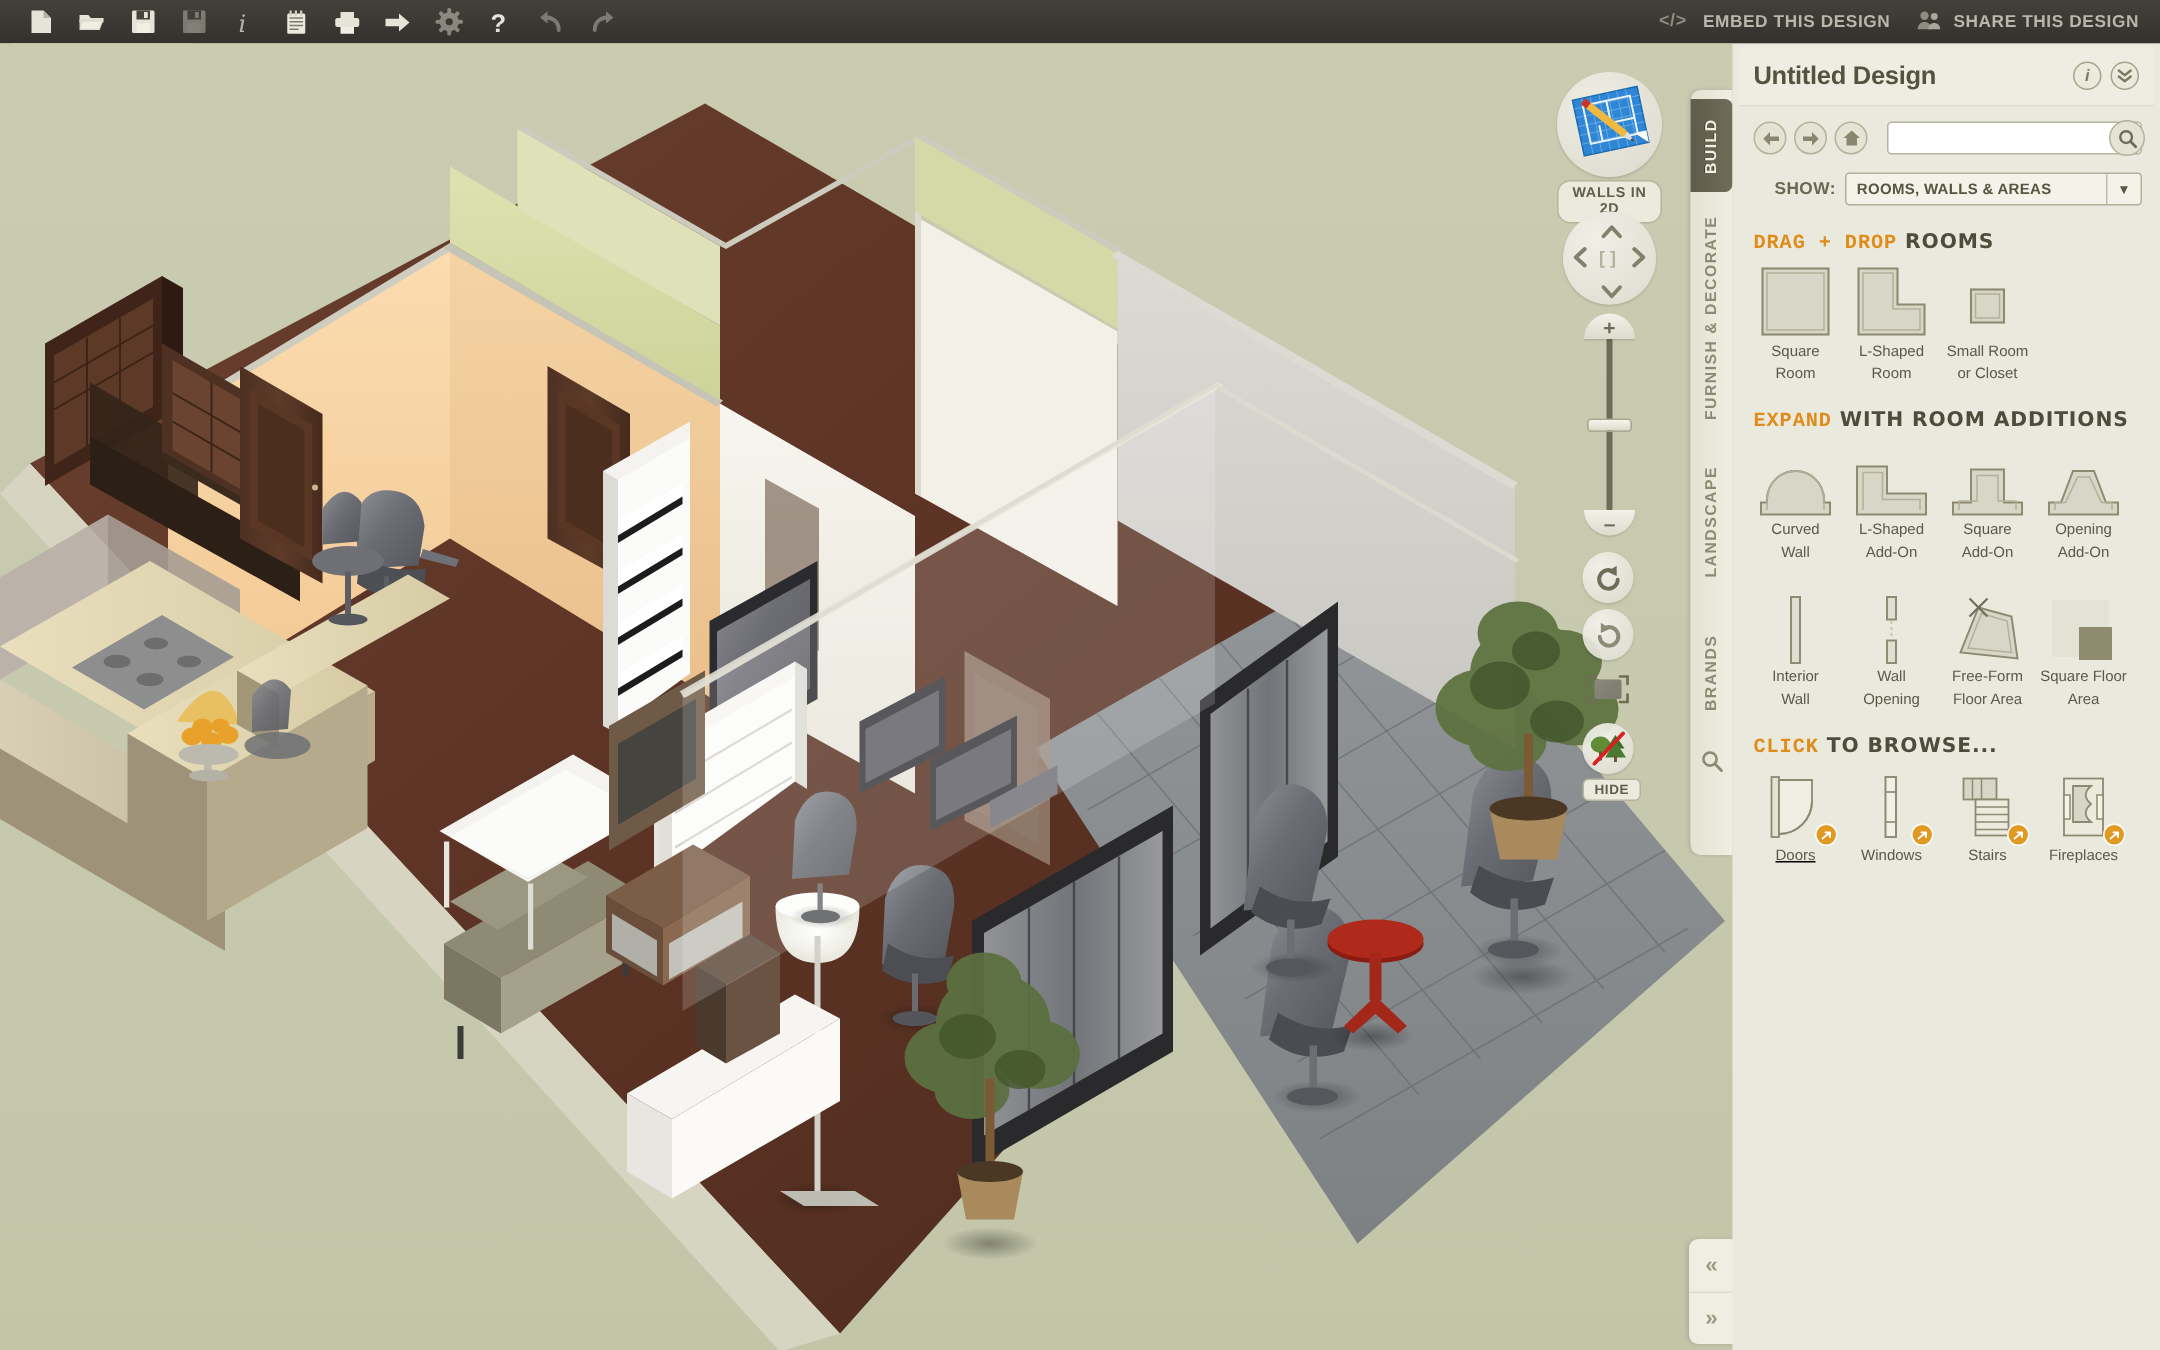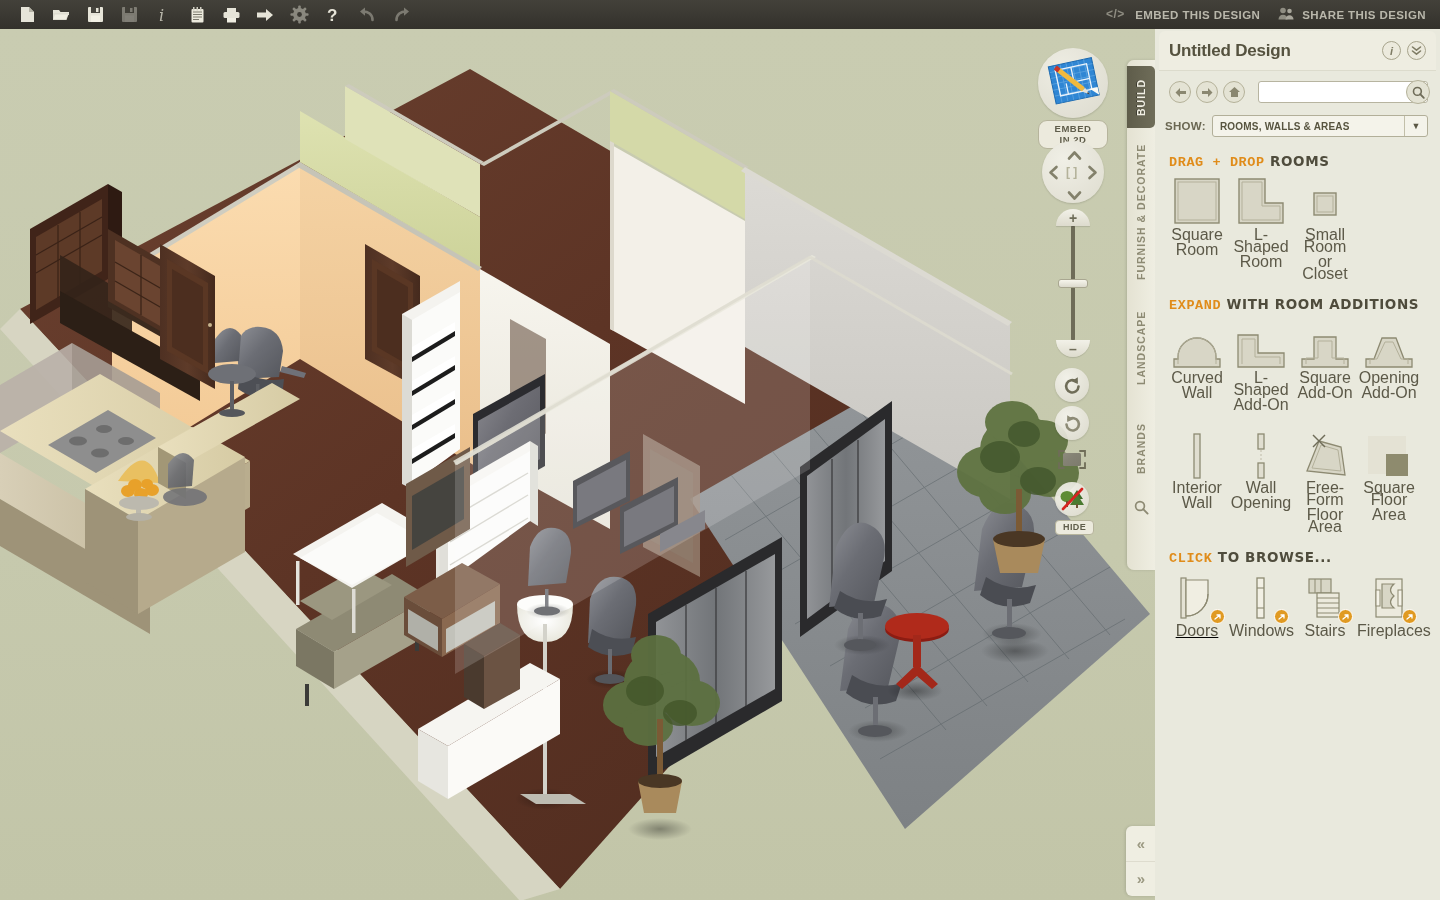--- a/index.html
+++ b/index.html
@@ -196,21 +196,21 @@
     width: 100%; height: 22px;
     background: #fff; border: 1px solid #b7b4a0; border-radius: 3px;
     font-family: "Liberation Sans", sans-serif; font-size: 11px; color: #444;
     padding: 0 26px 0 5px;
   }
   #searchbtn {
     position: absolute; right: -2px; top: -1px; width: 24px; height: 24px;
     border-radius: 50%; background: #e4e3d4; border: 1.5px solid #b5b29a;
     display: flex; align-items: center; justify-content: center; cursor: pointer;
   }
-  #showrow { display: flex; align-items: center; gap: 6px; padding: 12px 12px 0 10px; }
+  #showrow { display: flex; align-items: center; gap: 6px; padding: 12px 12px 0 28px; }
   #showlabel { font-size: 11.5px; font-weight: bold; color: #6a6752; letter-spacing: .3px; }
   #showselect {
     flex: 1; height: 22px; background: #f4f3ea;
     border: 1px solid #b2af99; border-radius: 3px;
     display: flex; align-items: center; position: relative;
   }
   #showvalue {
     font-size: 10px; font-weight: bold; color: #57543f; padding-left: 7px; letter-spacing: .2px;
   }
   #showarrow {
@@ -228,21 +228,21 @@
     color: #4f4c3c; margin-left: 4px; margin-bottom: 4px;
   }
   .sec-title .hl { color: #e08c1a; font-family: Liberation Mono, monospace; }
   .items { display: flex; }
   .item { text-align: center; cursor: pointer; }
   .item .art {
     height: 52px; display: flex; align-items: flex-end; justify-content: center;
     position: relative;
   }
   .item .cap {
-    font-size: 16px; line-height: 12px; color: #5c5948; margin-top: 3px;
+    font-size: 10px; line-height: 12px; color: #5c5948; margin-top: 3px;
   }
   .badge {
     position: absolute; right: 4px; bottom: -2px;
     width: 15px; height: 15px; border-radius: 50%;
     background: #e09a22; border: 1.5px solid #fff;
     display: flex; align-items: center; justify-content: center;
   }
 
   svg { overflow: visible; }
 </style>
@@ -825,21 +825,21 @@
           <polygon points="44,36 52,36 52,44" fill="#fbfaf4"></polygon>
         </g>
         <g transform="rotate(38 29 26)">
           <rect x="10" y="23" width="32" height="5" rx="1" fill="#f0b93e"></rect>
           <polygon points="42,23 50,25.5 42,28" fill="#e2e0d6"></polygon>
           <polygon points="47,24.6 50,25.5 47,26.5" fill="#3b3b3b"></polygon>
           <rect x="6" y="23" width="5" height="5" rx="1" fill="#c8362a"></rect>
         </g>
       </svg>
     </div>
-    <span class="v2d-label">EMBED IN 2D</span>
+    <span class="v2d-label">WALLS IN 2D</span>
   </div>
 
   <div id="panpad">
     <div class="pan-arrow" style="left:26px;top:5px;">
       <svg width="13" height="9" viewBox="0 0 13 9">
           <path d="M1 7.5L6.5 1.5 12 7.5" stroke="#83816b" stroke-width="2.6" fill="none" stroke-linecap="round" stroke-linejoin="round"></path>
         </svg>
     </div>
     <div class="pan-arrow" style="left:7px;top:24px;">
       <svg width="9" height="13" viewBox="0 0 9 13">

